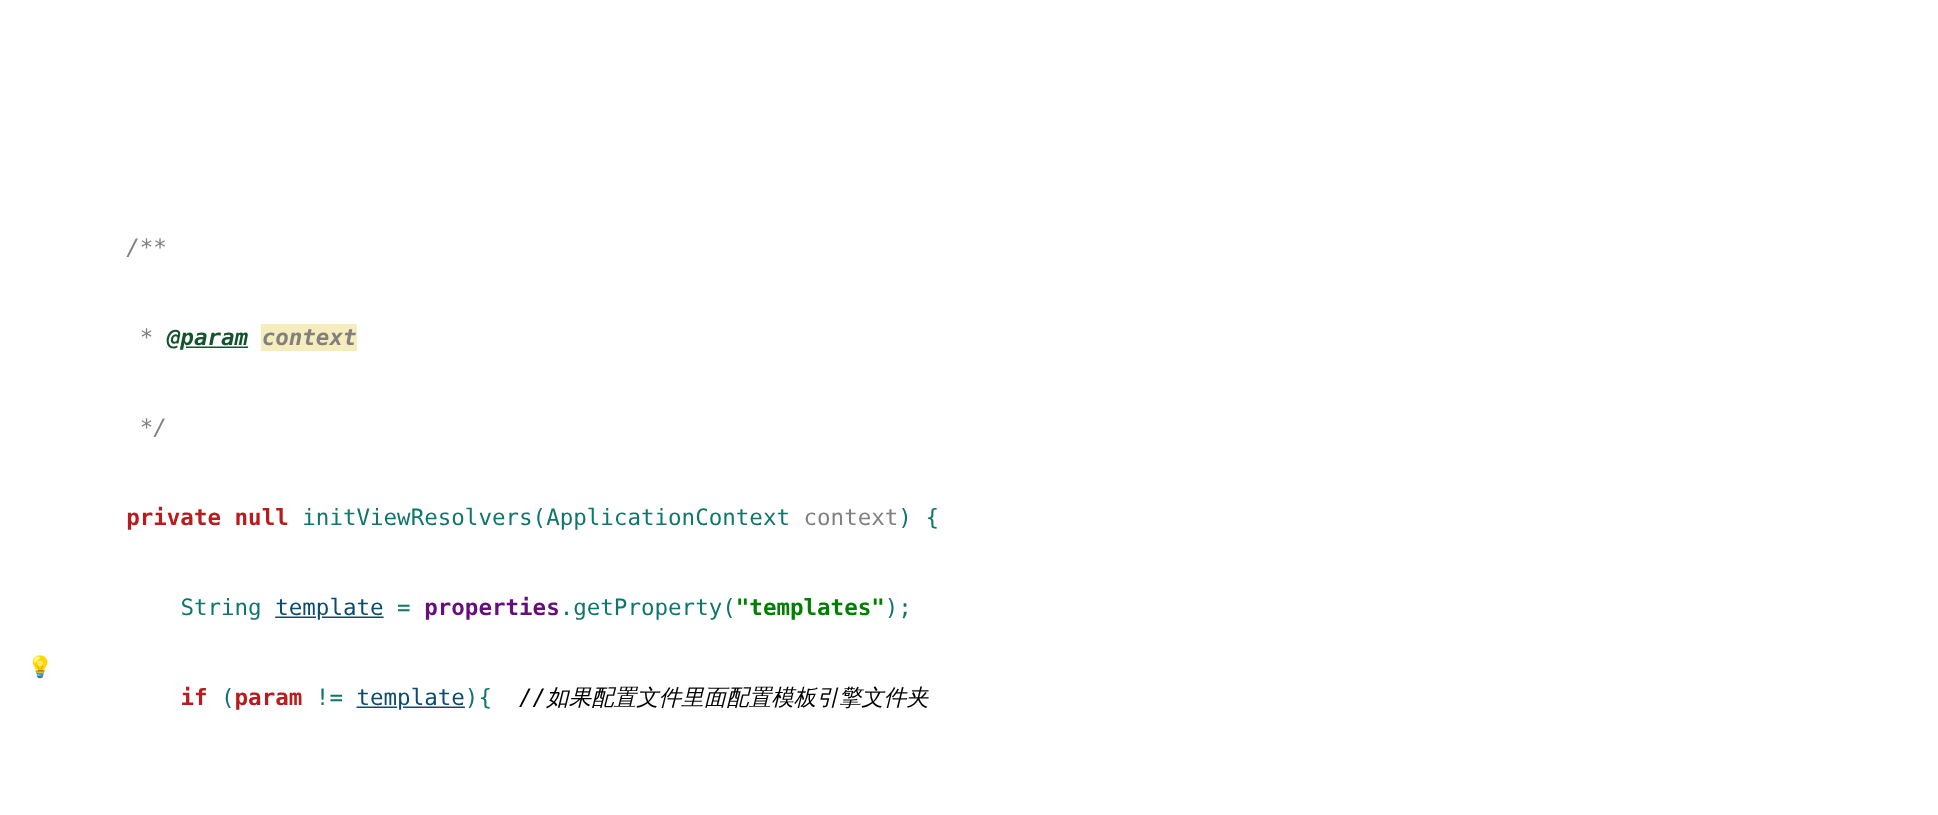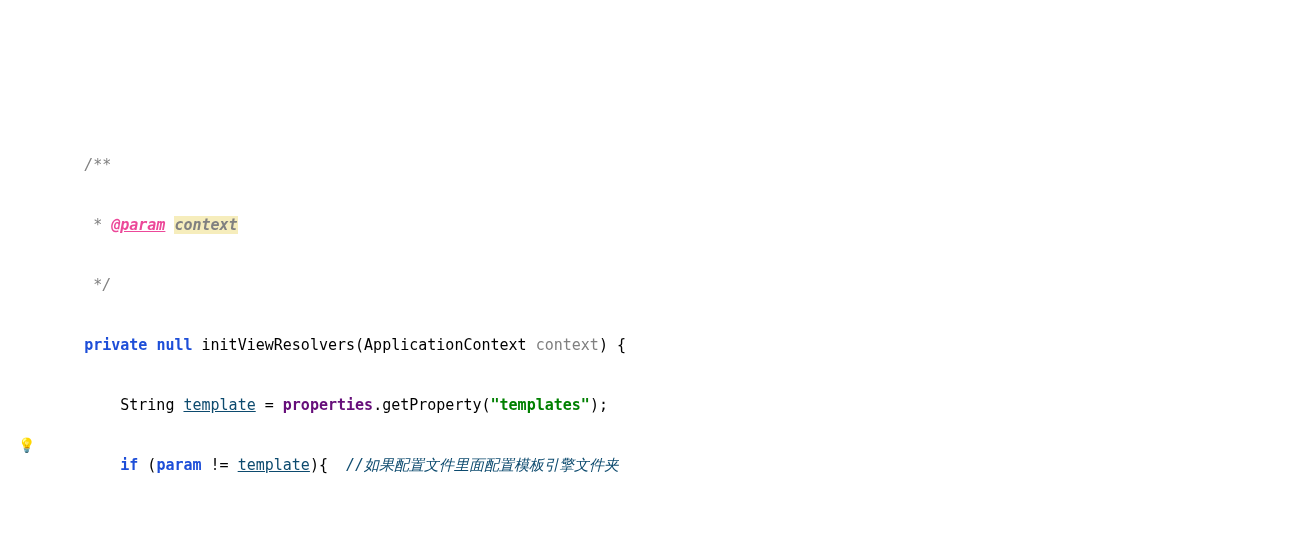--- a/index.html
+++ b/index.html
@@ -22,26 +22,26 @@
   position: absolute;
   left: 18px;
   font-size: 14px;
 }
 .code {
   flex: 1;
   color: #000000;
 }
 .row { height: 30px; padding-left: 0; }
 .doc { color: #808080; font-style: italic; }
-.docu { color:#ec4899; font-style:italic; text-decoration: underline; }
+.docu { color:#14532d; font-style:italic; text-decoration: underline; }
 .docu.bold { font-weight: bold; }
-.kw { color: #1d4ed8; font-weight: bold; }
+.kw { color: #b91c1c; font-weight: bold; }
 .str { color: #008000; font-weight: bold; }
-.cmt { color:#0c4a6e; font-style: italic; }
-.txt { color:#000000; }
+.cmt { color:#000000; font-style: italic; }
+.txt { color:#0f766e; }
 .u { text-decoration: underline; color:#0c4a6e; }
 .var { color: #660e7a; }
 .bgy { background:#f6edbc; }
 .param { color:#808080; }
 </style>
 </head>
 <body>
 
 
 

